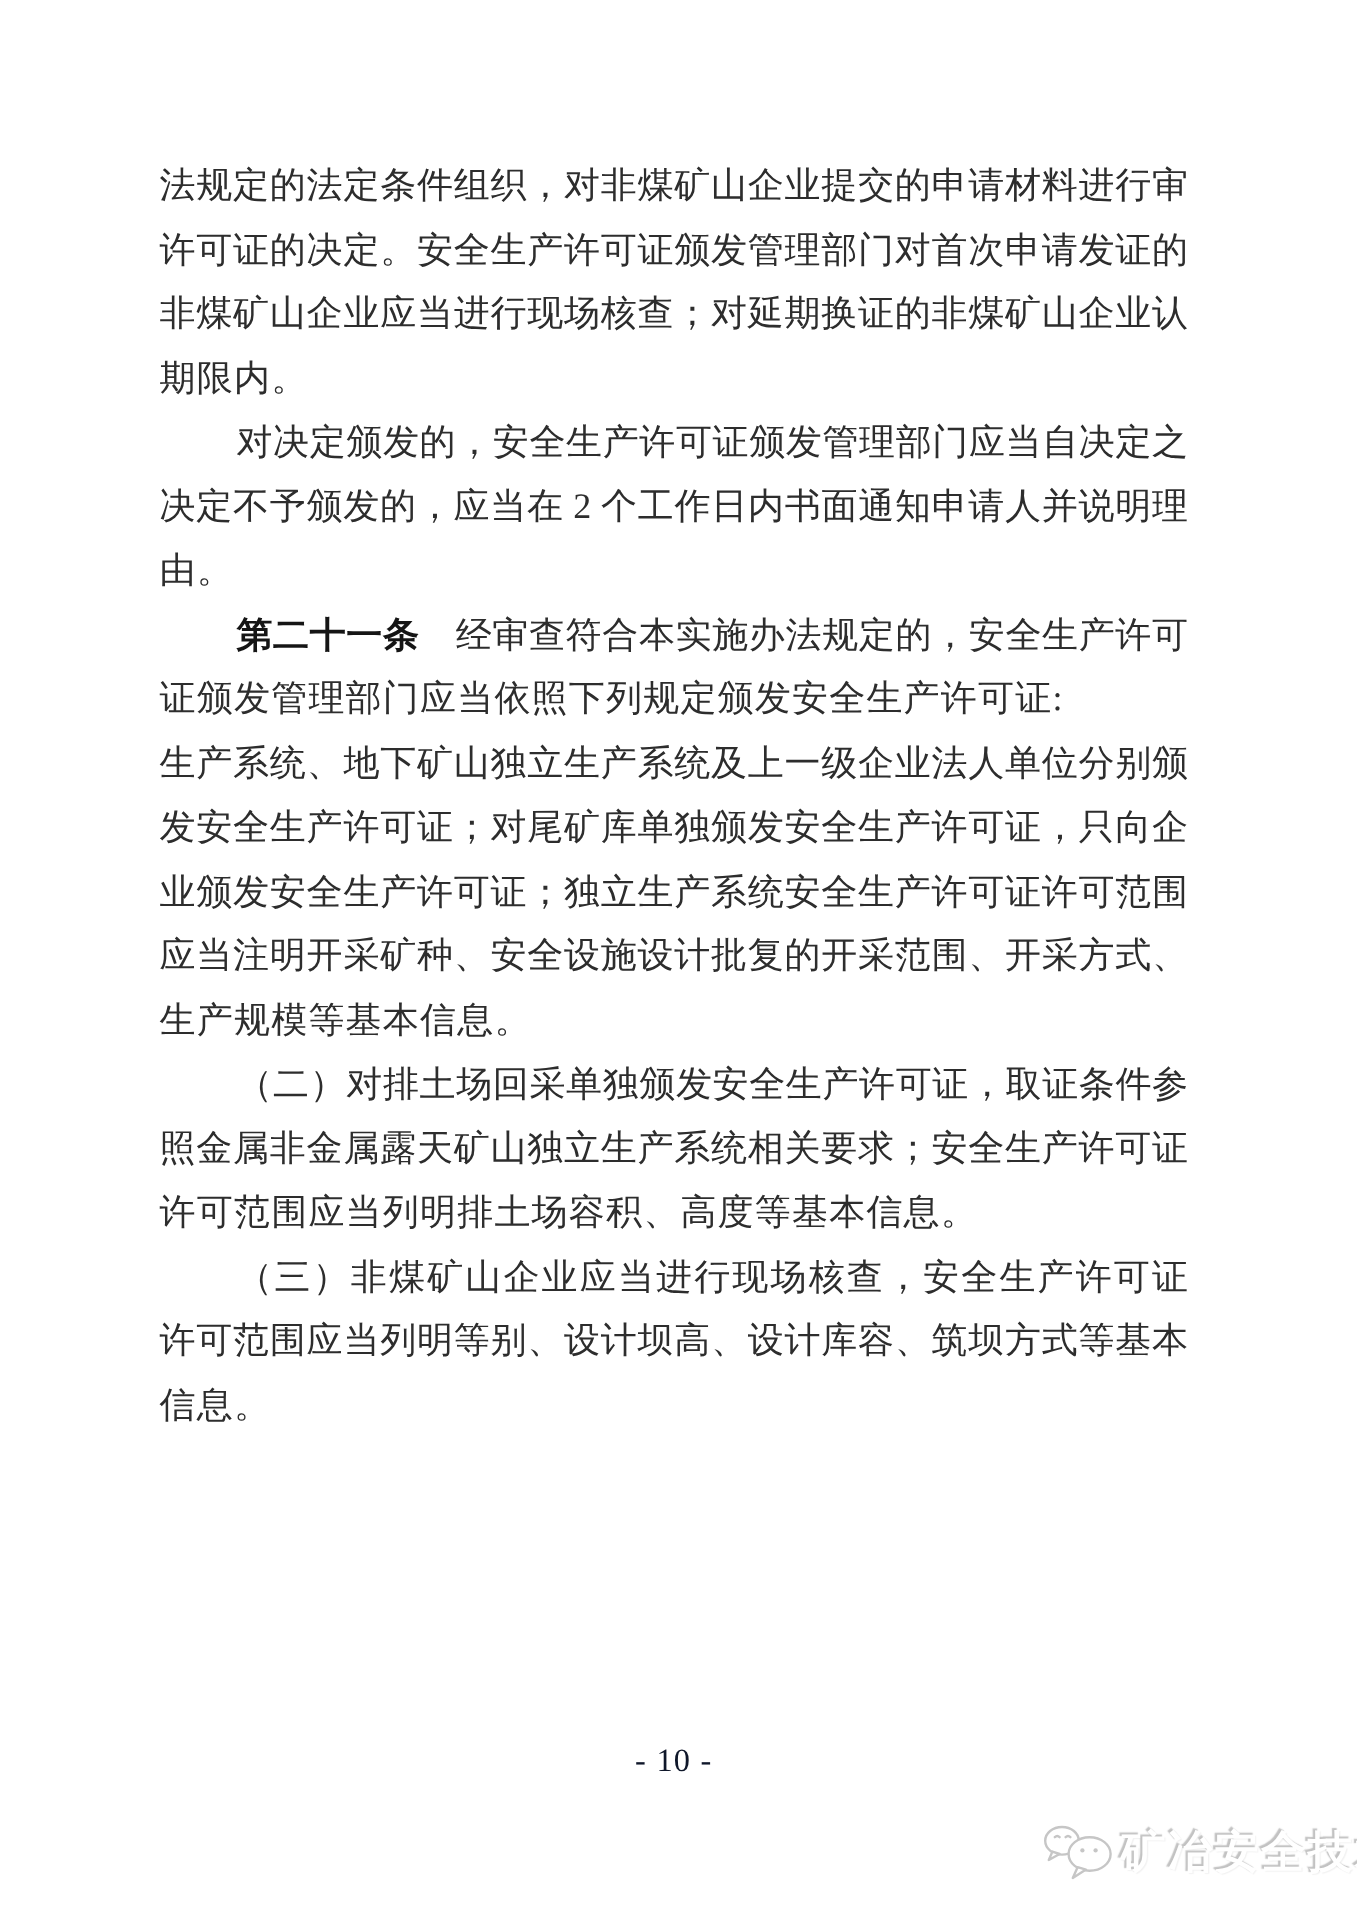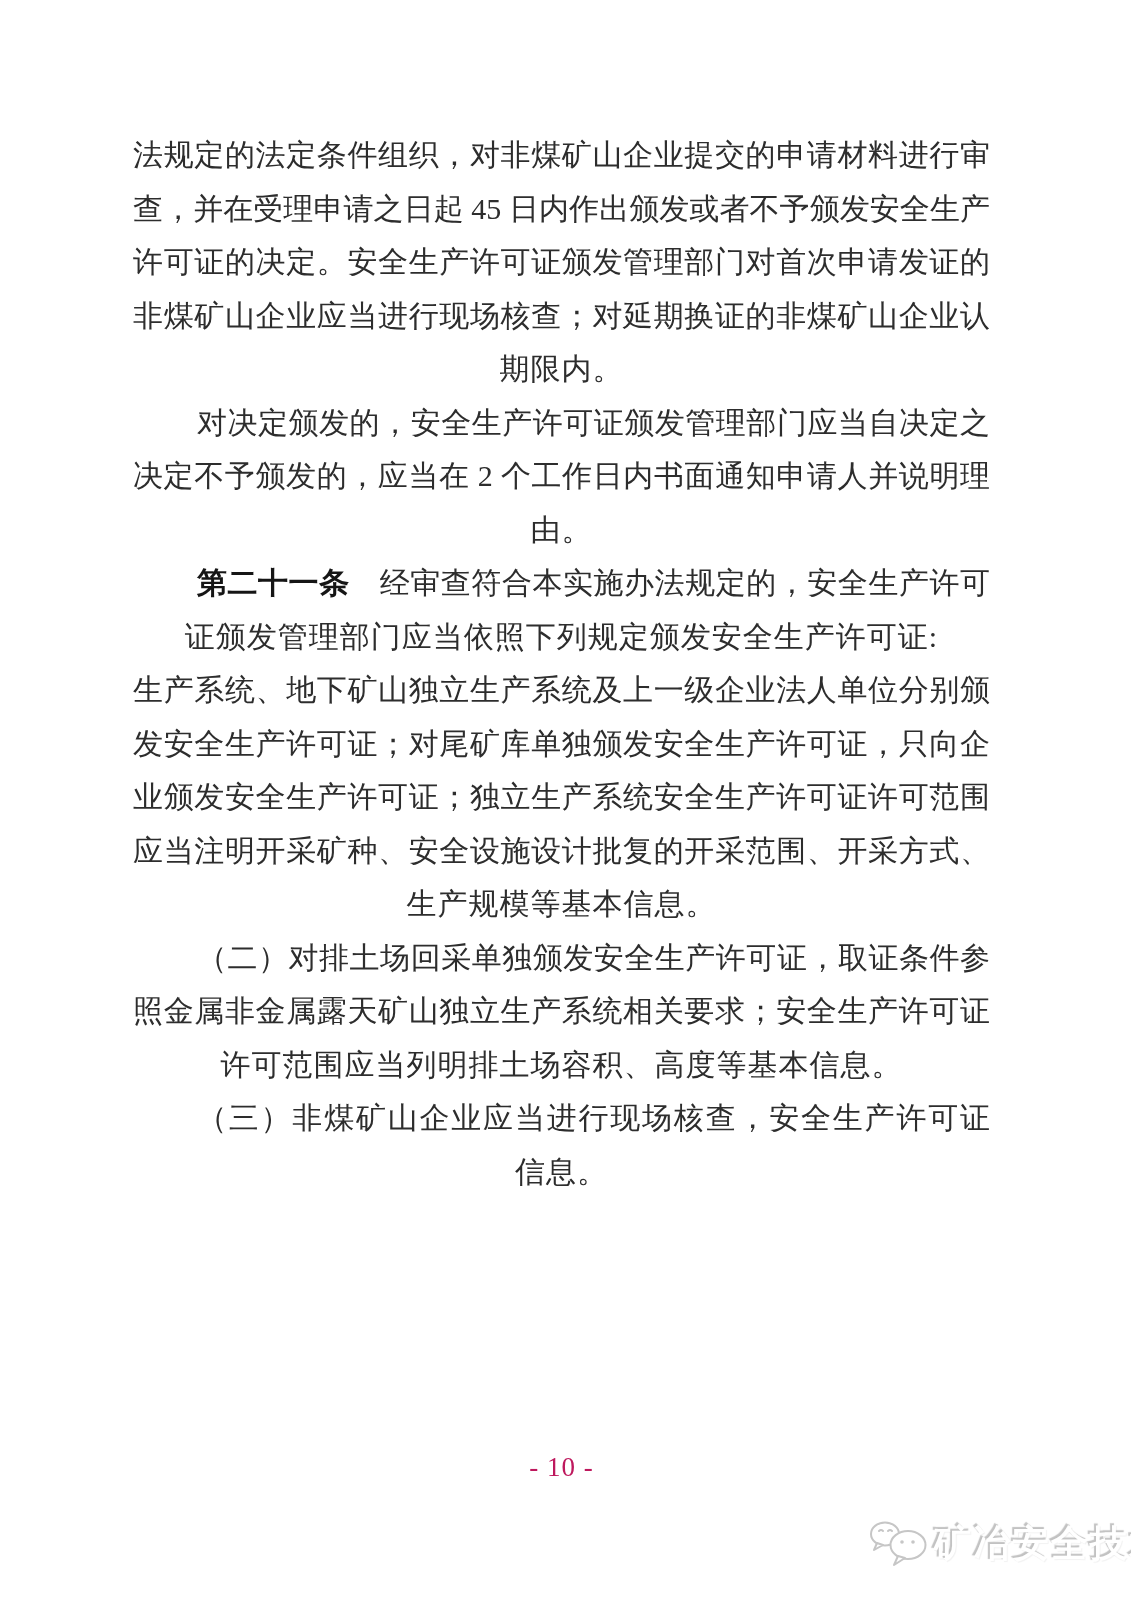--- a/index.html
+++ b/index.html
@@ -29,39 +29,39 @@
     height: 53.5px;
     white-space: normal;
   }
   
   .j {
     text-align: justify;
     text-align-last: justify;
   }
   
   .last {
-    text-align: center;
+    text-align: left;
     letter-spacing: 1px;
   }
   
   .ind { padding-left: 64px; }
   .art {
     font-weight: bold;
     color: #151515;
     font-family: Liberation Serif, serif;
     margin-right: 30px;
   }
   .pagenum {
     position: absolute;
     left: 133px;
     top: 1452px;
     width: 857px;
     text-align: center;
     font-size: 27px;
-    color: #be185d;
+    color: #0f172a;
     letter-spacing: 1px;
   }
   .watermark {
     position: absolute;
     left: 868px;
     top: 1518px;
     display: flex;
     align-items: center;
     gap: 4px;
   }
@@ -78,21 +78,20 @@
 </style>
 </head>
 <body>
 
 <div class="page">
 
   <div class="textblock">
 
     <div class="para">
       <div class="line j">法规定的法定条件组织，对非煤矿山企业提交的申请材料进行审</div>
-      <div class="line j">查，并在受理申请之日起 45 日内作出颁发或者不予颁发安全生产</div>
       <div class="line j">许可证的决定。安全生产许可证颁发管理部门对首次申请发证的</div>
       <div class="line j">非煤矿山企业应当进行现场核查；对延期换证的非煤矿山企业认</div>
       <div class="line last">期限内。</div>
     </div>
 
     <div class="para">
       <div class="line j ind">对决定颁发的，安全生产许可证颁发管理部门应当自决定之</div>
       <div class="line j">决定不予颁发的，应当在 2 个工作日内书面通知申请人并说明理</div>
       <div class="line last">由。</div>
     </div>
@@ -113,20 +112,21 @@
     </div>
 
     <div class="para">
       <div class="line j ind">（二）对排土场回采单独颁发安全生产许可证，取证条件参</div>
       <div class="line j">照金属非金属露天矿山独立生产系统相关要求；安全生产许可证</div>
       <div class="line last">许可范围应当列明排土场容积、高度等基本信息。</div>
     </div>
 
     <div class="para">
       <div class="line j ind">（三）非煤矿山企业应当进行现场核查，安全生产许可证</div>
+      <div class="line j">许可范围应当列明等别、设计坝高、设计库容、筑坝方式等基本</div>
       <div class="line last">信息。</div>
     </div>
 
   </div>
 
   <div class="pagenum">- 10 -</div>
 
   <div class="watermark">
     <svg class="wm-icon" width="62" height="52" viewBox="0 0 62 52" xmlns="http://www.w3.org/2000/svg">
 

